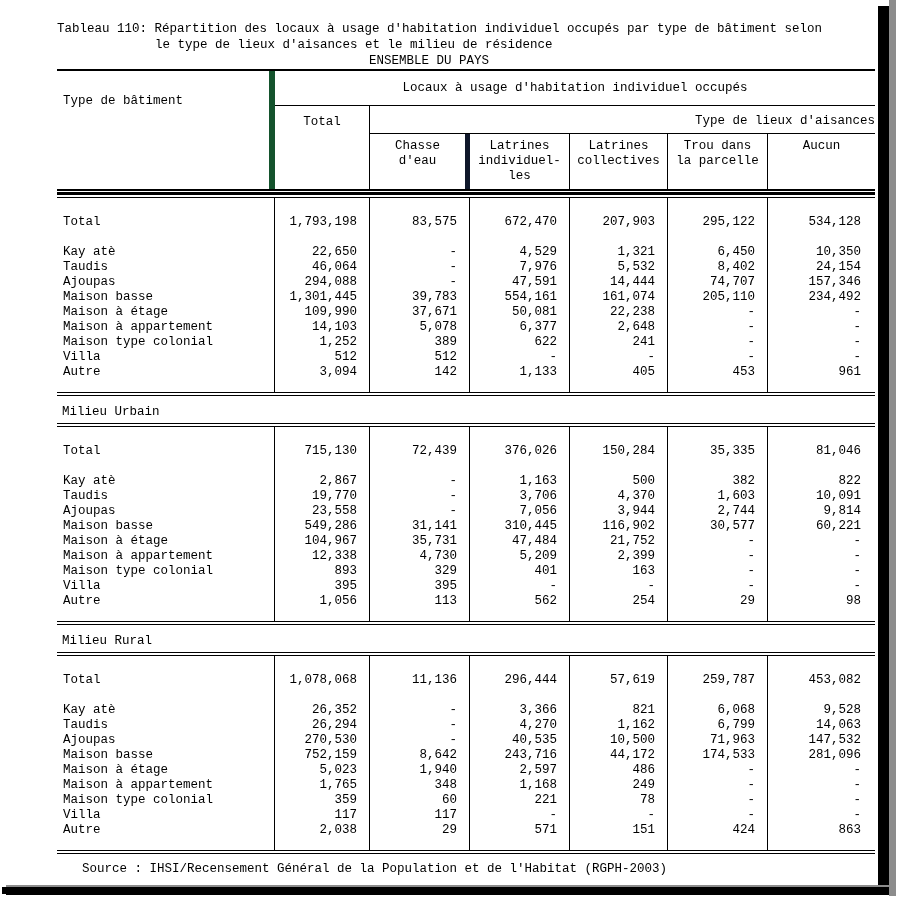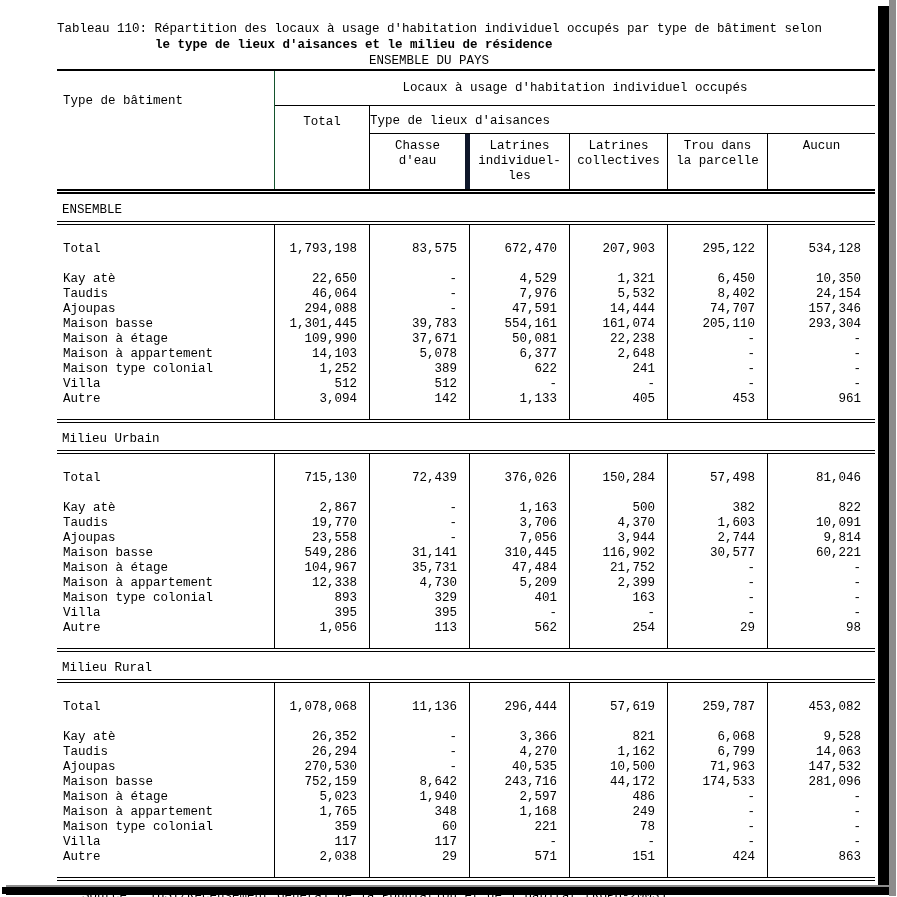--- a/index.html
+++ b/index.html
@@ -7,36 +7,36 @@
     width:897px;height:897px;position:relative;overflow:hidden;
     background:#ffffff;color:#000;
     font-family:"Liberation Mono","DejaVu Sans Mono",monospace;
     font-size:12.5px;line-height:16px;
   }
   #page{position:absolute;left:57px;top:13px;width:818px;}
 
   
   #title-block{padding-top:8px;}
   .title-line{white-space:pre;height:16px;}
-  #title-line2{padding-left:98px;font-weight:bold;}
+  #title-line2{padding-left:98px;}
   #subtitle{width:744px;text-align:center;height:16px;}
 
   
   #table-header{
     display:grid;
     grid-template-columns:218px 95px 100px 100px 98px 100px 107px;
     grid-template-rows:35px 28px 55px;
     border-top:2px solid #000;
     border-bottom:5px double #000;
   }
   .hc{box-sizing:border-box;}
-  .hc-type{grid-area:1/1/4/2;border-right:1px solid #14532d;padding:22px 0 0 6px;}
+  .hc-type{grid-area:1/1/4/2;border-right:6px solid #14532d;padding:22px 0 0 6px;}
   .hc-locaux{grid-area:1/2/2/8;border-bottom:1px solid #000;text-align:center;padding-top:9px;}
   .hc-total{grid-area:2/2/4/3;border-right:1px solid #000;text-align:center;padding-top:8px;}
-  .hc-aisances{grid-area:2/3/3/8;border-bottom:1px solid #000;text-align:left;padding-top:7px;}
+  .hc-aisances{grid-area:2/3/3/8;border-bottom:1px solid #000;text-align:right;padding-top:7px;}
   .hc-sub{text-align:center;padding-top:5px;white-space:pre-line;line-height:15px;}
   .hc-sub0{grid-area:3/3/4/4;border-right:5px solid #0f172a;}
   .hc-sub1{grid-area:3/4/4/5;border-right:1px solid #000;}
   .hc-sub2{grid-area:3/5/4/6;border-right:1px solid #000;}
   .hc-sub3{grid-area:3/6/4/7;border-right:1px solid #000;}
   .hc-sub4{grid-area:3/7/4/8;}
 
   
   .section-label{height:27px;box-sizing:border-box;padding:8px 0 0 5px;white-space:pre;}
   .data-block{
@@ -84,21 +84,20 @@
 individuel-
 les</div>
     <div class="hc hc-sub hc-sub2">Latrines
 collectives</div>
     <div class="hc hc-sub hc-sub4">Aucun</div>
     <div class="hc hc-sub hc-sub3">Trou dans
 la parcelle</div>
   </div>
 
   <div id="sections-container">
-      <div class="section-label">ENSEMBLE</div>
       <div class="data-block">
         <div class="col w0 label-col sep">
           <div class="cell">Total</div>
           <div class="gap"></div>
           <div class="cell">Kay atè</div>
           <div class="cell">Taudis</div>
           <div class="cell">Ajoupas</div>
           <div class="cell">Maison basse</div>
           <div class="cell">Maison à étage</div>
           <div class="cell">Maison à appartement</div>
@@ -170,21 +169,21 @@
           <div class="cell">-</div>
           <div class="cell">-</div>
           <div class="cell">453</div>
         </div>
         <div class="col w6 num-col">
           <div class="cell">534,128</div>
           <div class="gap"></div>
           <div class="cell">10,350</div>
           <div class="cell">24,154</div>
           <div class="cell">157,346</div>
-          <div class="cell">293,304</div>
+          <div class="cell">234,492</div>
           <div class="cell">-</div>
           <div class="cell">-</div>
           <div class="cell">-</div>
           <div class="cell">-</div>
           <div class="cell">961</div>
         </div>
       </div>
       <div class="section-label">Milieu Urbain</div>
       <div class="data-block">
         <div class="col w0 label-col sep">
@@ -246,21 +245,21 @@
           <div class="cell">4,370</div>
           <div class="cell">3,944</div>
           <div class="cell">116,902</div>
           <div class="cell">21,752</div>
           <div class="cell">2,399</div>
           <div class="cell">163</div>
           <div class="cell">-</div>
           <div class="cell">254</div>
         </div>
         <div class="col w5 num-col sep">
-          <div class="cell">57,498</div>
+          <div class="cell">35,335</div>
           <div class="gap"></div>
           <div class="cell">382</div>
           <div class="cell">1,603</div>
           <div class="cell">2,744</div>
           <div class="cell">30,577</div>
           <div class="cell">-</div>
           <div class="cell">-</div>
           <div class="cell">-</div>
           <div class="cell">-</div>
           <div class="cell">29</div>

